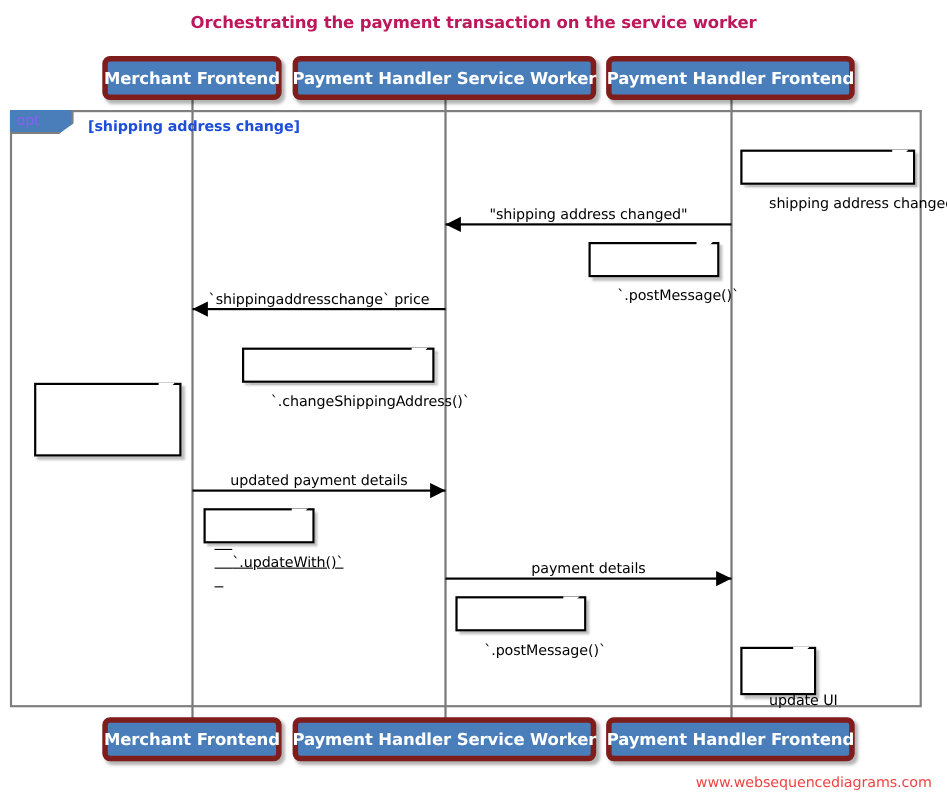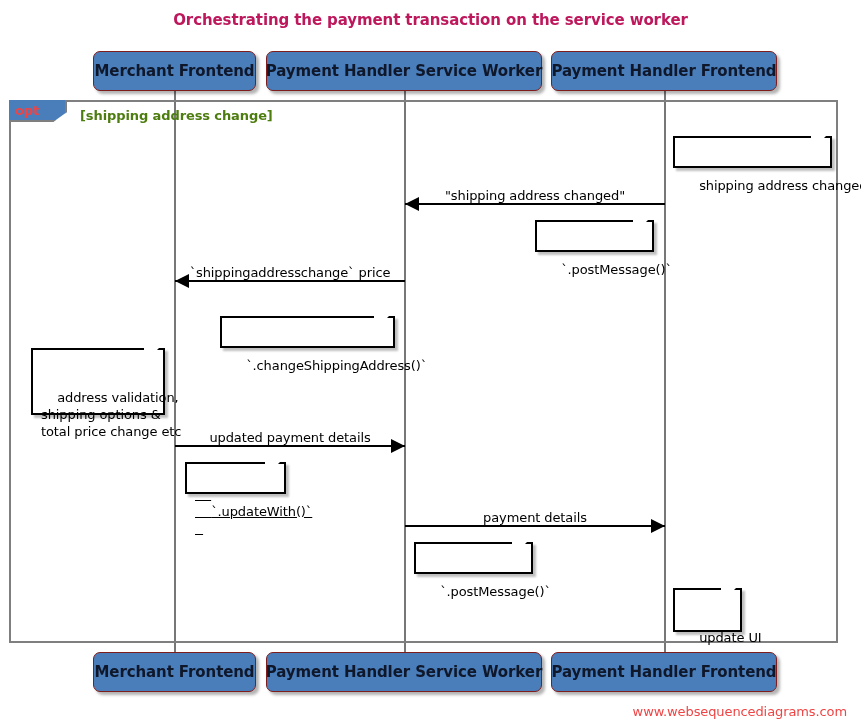--- a/index.html
+++ b/index.html
@@ -34,23 +34,23 @@
     letter-spacing: -0.1px;
     white-space: nowrap;
   }
 
   
   .participant {
     position: absolute;
     height: 40px;
     border-radius: 7px;
     background: #4a7ebb;
-    border: 1px solid #7f1d1d;
+    border: 5px solid #7f1d1d;
     box-shadow: 3px 3px 3px rgba(0,0,0,0.30);
-    color: #0f172a;
+    color: #ffffff;
     font-size: 15px;
     font-weight: bold;
     display: flex;
     align-items: center;
     justify-content: center;
     box-sizing: border-box;
     white-space: nowrap;
     letter-spacing: -0.1px;
   }
 
@@ -83,31 +83,31 @@
     border-bottom: 2px solid #7f7f7f;
     box-sizing: border-box;
     -webkit-clip-path: polygon(0 0, 100% 0, 100% 55%, 76% 100%, 0 100%);
     clip-path: polygon(0 0, 100% 0, 100% 55%, 76% 100%, 0 100%);
   }
   #opt-tab-label {
     position: absolute;
     left: 15px;
     top: 103px;
     font-size: 13px;
-    font-weight: bold;
-    color: #ef4444;
+    font-weight: normal;
+    color: #8b5cf6;
     letter-spacing: -0.1px;
   }
   #opt-guard {
     position: absolute;
     left: 80px;
     top: 108px;
     font-size: 13px;
     font-weight: bold;
-    color: #4d7c0f;
+    color: #1d4ed8;
     white-space: nowrap;
     letter-spacing: -0.1px;
   }
 
   
   .msg-line {
     position: absolute;
     height: 2px;
     background: #000000;
   }
@@ -218,23 +218,20 @@
   <div class="msg-line" style="left:175px; top:280px; width:230px;"></div>
   <div class="arrow-head left" style="left:175px; top:274px;"></div>
 
   <div class="note" style="left:220px; top:316px; width:175px; height:32px;">
     <span class="fold-edge"></span>
     <span>`.changeShippingAddress()`</span>
   </div>
 
   <div class="note" style="left:31px; top:348px; width:134px; height:67px;">
     <span class="fold-edge"></span>
-    <span>address validation,
-shipping options &amp;
-total price change etc</span>
   </div>
 
   <div class="msg-label" style="left:176px; top:430px; width:228px;">
     <span>updated payment details</span>
   </div>
   <div class="msg-line" style="left:175px; top:445px; width:230px;"></div>
   <div class="arrow-head right" style="left:391px; top:439px;"></div>
 
   <div class="note" style="left:185px; top:462px; width:101px; height:32px;text-decoration:underline;">
     <span class="fold-edge"></span>

